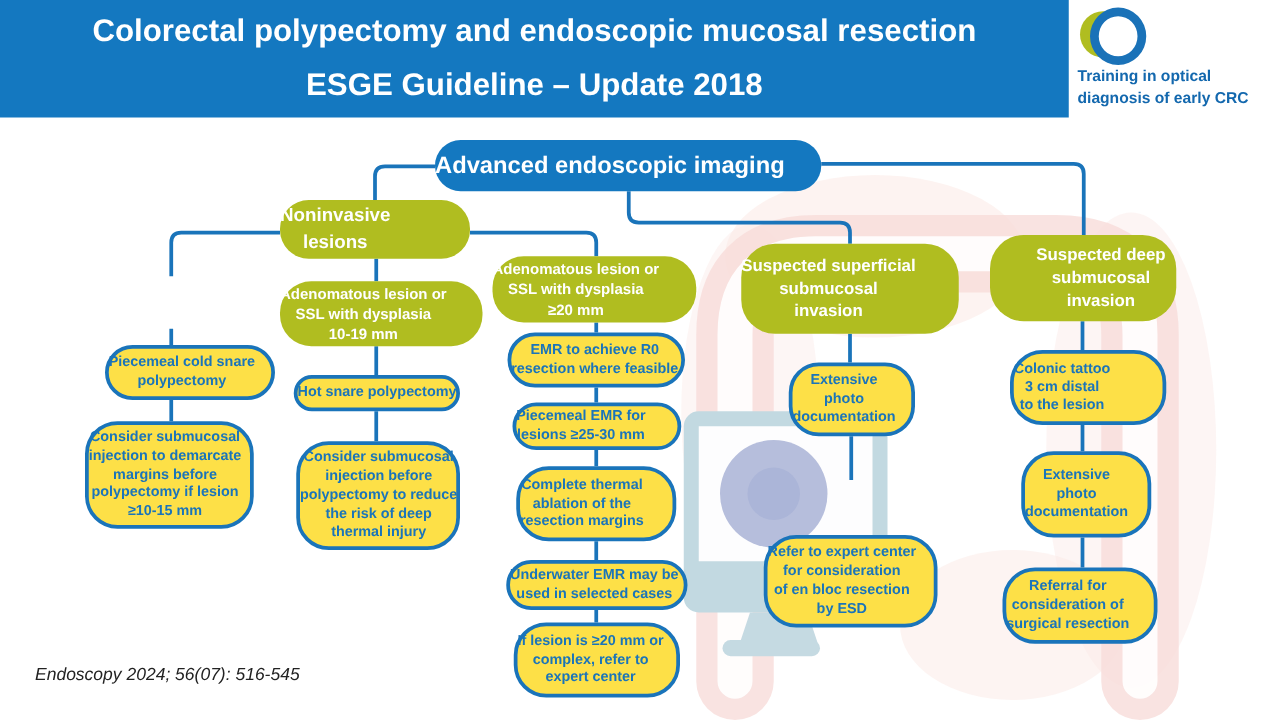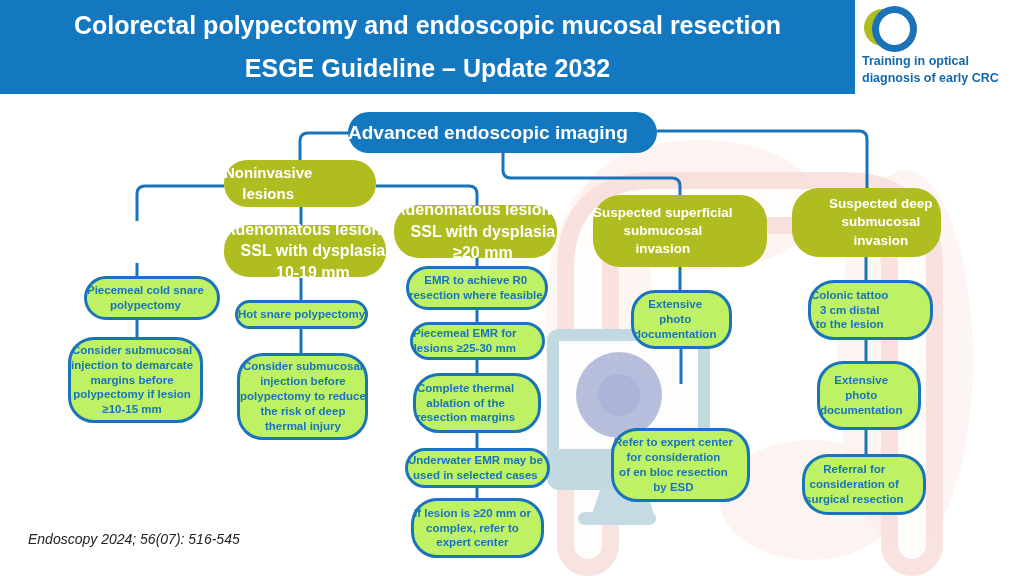--- a/index.html
+++ b/index.html
@@ -14,22 +14,22 @@
           background:#b0bd20;z-index:5;}
   .logo-mark-ring{position:absolute;left:872px;top:6px;width:31px;height:32px;border:7px solid #1a72b8;
           border-radius:50%;background:#ffffff;z-index:6;}
   .logo-text{position:absolute;left:862px;top:53px;width:160px;z-index:5;color:#1368ae;
           font-weight:bold;font-size:12.5px;line-height:1.38;}
   
   .node{position:absolute;display:flex;align-items:center;z-index:4;
         box-sizing:border-box;text-align:center;}
   .node .label{white-space:pre;display:block;}
   .root-pill{background:#1478c0;color:#ffffff;font-weight:bold;font-size:19px;border-radius:21px;}
-  .gpill{background:#b0bd20;color:#ffffff;font-weight:bold;font-size:16px;line-height:1.35;}
-  .wbox{background:#bef264;border:3px solid #1a74ba;color:#1a74ba;font-weight:bold;
+  .gpill{background:#b0bd20;color:#ffffff;font-weight:bold;font-size:12px;line-height:1.35;}
+  .wbox{background:#fde047;border:3px solid #1a74ba;color:#1a74ba;font-weight:bold;
         font-size:11.5px;line-height:1.3;}
   .citation{position:absolute;left:28px;top:531px;font-style:italic;font-size:14px;color:#222222;z-index:5;}
   .bg-svg,.conn-svg{position:absolute;left:0;top:0;}
   .bg-svg{z-index:1;}
   .conn-svg{z-index:3;}
 </style>
 </head>
 <body>
 
 <div class="page">
@@ -73,21 +73,21 @@
       <path d="M680 267 V290"></path>
       <path d="M681 349 V384"></path>
       <path d="M866 257 V280"></path>
       <path d="M866 340 V361"></path>
       <path d="M866 430 V454"></path>
     </g>
   </svg>
 
   <div class="header">
     <div class="t1">Colorectal polypectomy and endoscopic mucosal resection</div>
-    <div class="t2">ESGE Guideline – Update 2032</div>
+    <div class="t2">ESGE Guideline – Update 2018</div>
   </div>
 
   <div class="logo-mark-olive"></div>
   <div class="logo-mark-ring"></div>
   <div class="logo-text">
     <div>Training in optical</div>
     <div>diagnosis of early CRC</div>
   </div>
 
   <div class="node root-pill" style="left:348px;top:112px;width:309px;height:41px;">

